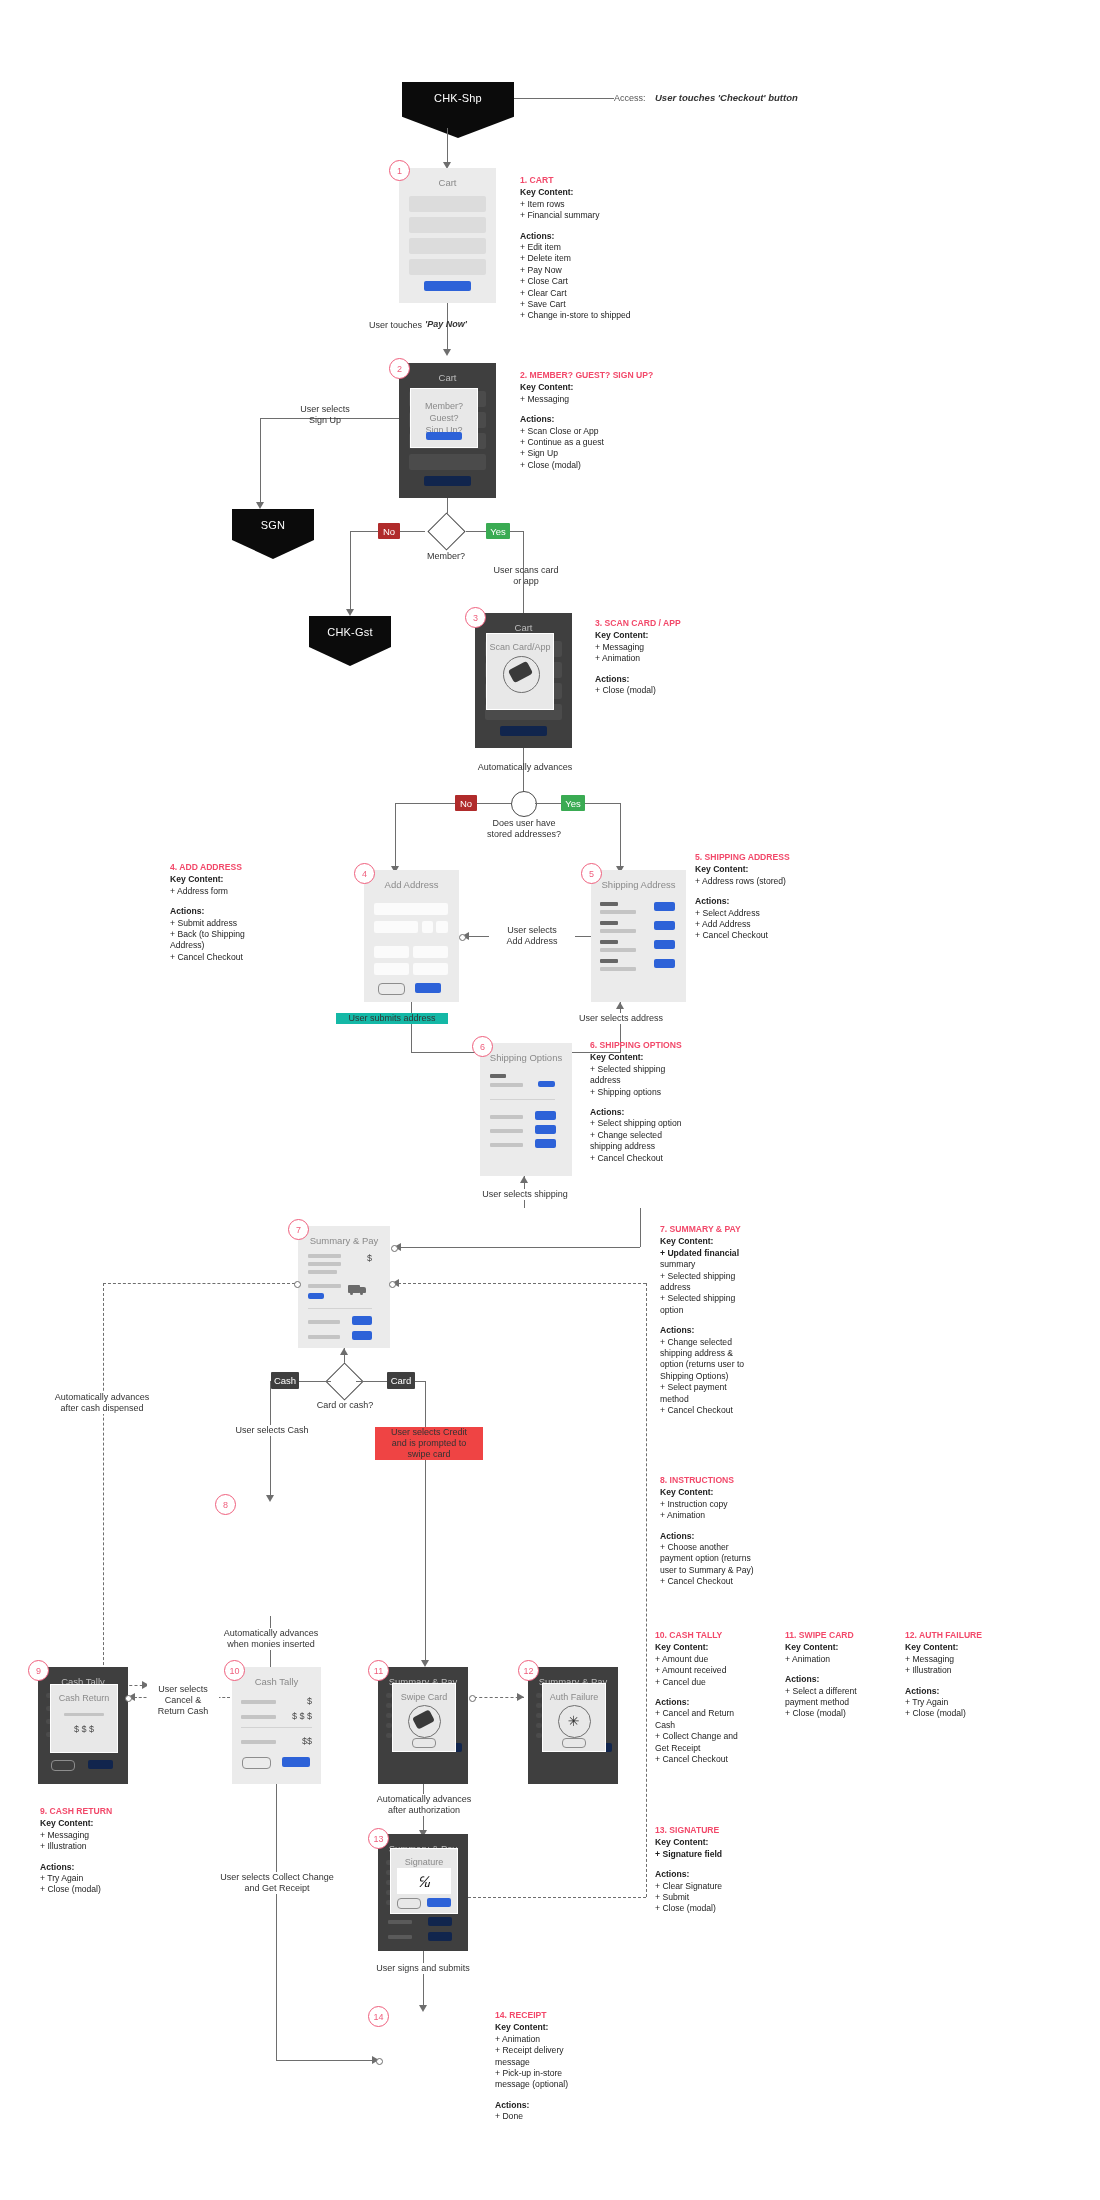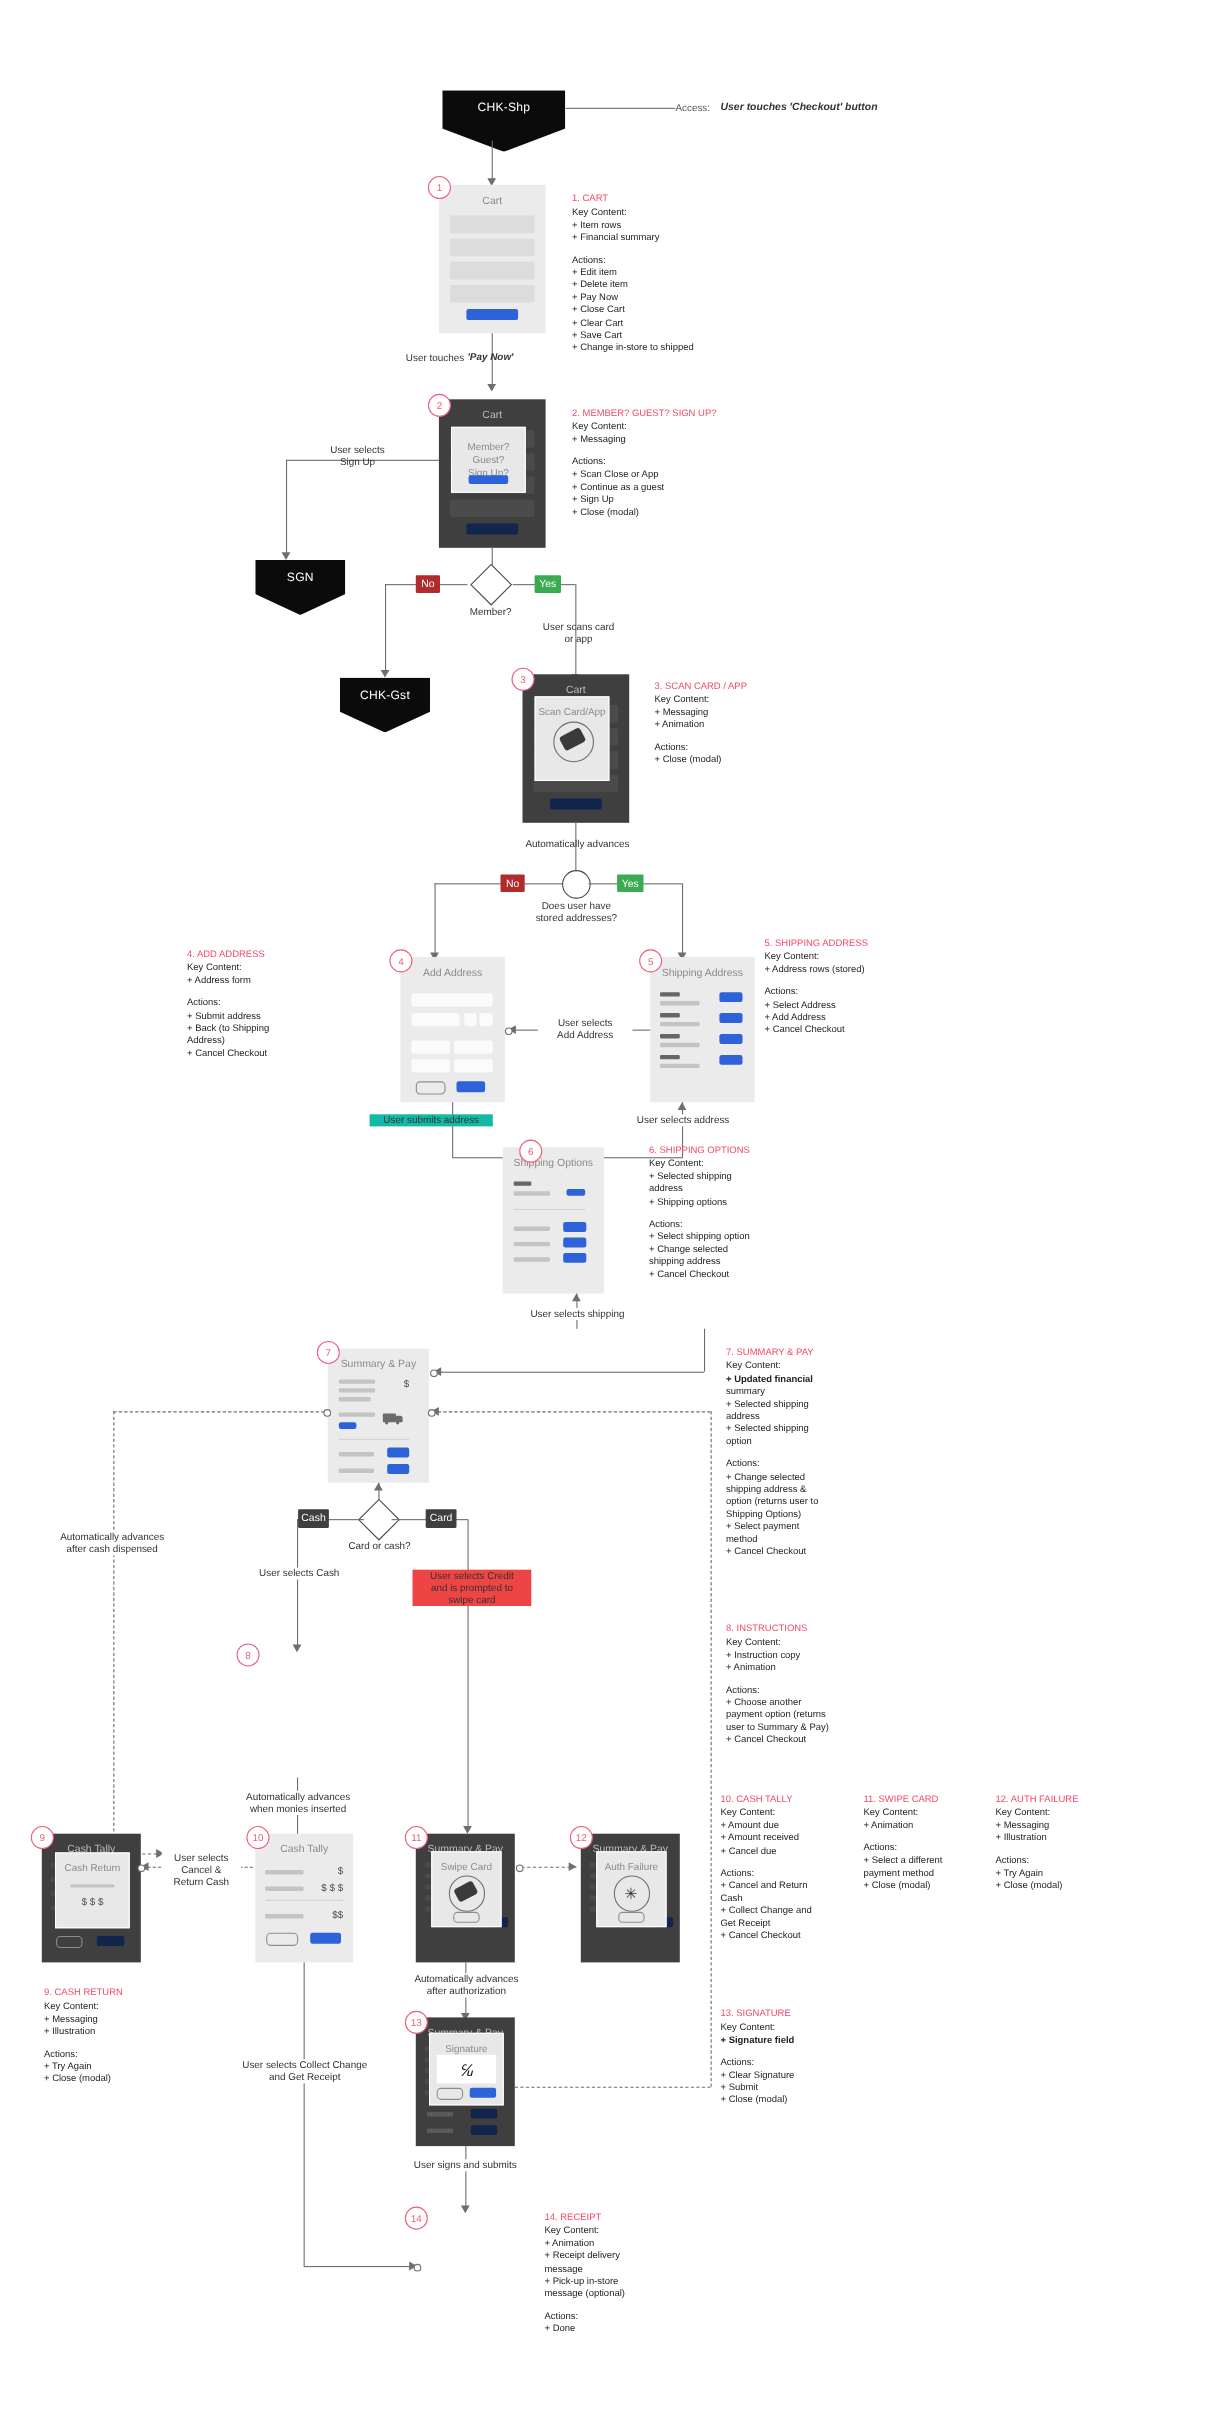--- a/index.html
+++ b/index.html
@@ -77,21 +77,21 @@
   .dollars{position:absolute;font-size:9px;color:#4a4a4a;text-align:right;}
   .ring{position:absolute;border:1.5px solid #6f6f6f;border-radius:50%;}
   .card-glyph{position:absolute;background:#3a3a3a;border-radius:3px;transform:rotate(-28deg);}
   .imgph{position:absolute;background:#d8d8d8;overflow:hidden;}
   .imgph .circ{position:absolute;background:#9b9b9b;border-radius:50%;}
   .imgph .hill{position:absolute;background:#9b9b9b;border-radius:50% 50% 0 0 / 100% 100% 0 0;}
 
   
   .anno{position:absolute;font-size:8.6px;line-height:11.4px;color:#1d1d1d;}
   .anno .ttl{color:#f2496a;margin-bottom:1px;}
-  .anno .hd{font-weight:normal;}
+  .anno .hd{font-weight:bold;}
   .anno .bold{font-weight:bold;}
   .anno .gap{height:9px;}
 </style>
 </head>
 <body>
 
 <div id="canvas">
 
   <div class="terminator abs" style="left:402px;top:82px;width:112px;height:46px;">
     <span>CHK-Shp</span>
@@ -291,21 +291,21 @@
   <div class="ln lnv abs" style="left:411px;top:1002px;height:50px;"></div>
   <div class="elabel abs" style="left:336px;top:1013px;width:112px;background:#14b8a6;">User submits address</div>
   <div class="ln lnv abs" style="left:620px;top:1002px;height:50px;"></div>
   <div class="arrow-u abs" style="left:616px;top:1002px;"></div>
   <div class="elabel abs" style="left:566px;top:1013px;width:110px;background:#fff;">User selects address</div>
   <div class="ln lnh abs" style="left:411px;top:1052px;width:210px;"></div>
   <div class="ln lnv abs" style="left:524px;top:1052px;height:18px;"></div>
   <div class="arrow-d abs" style="left:520px;top:1066px;"></div>
 
   <div class="bubble" style="left:472px;top:1036px;">6</div>
-  <div class="screen" style="left:457px;top:1043px;width:92px;height:133px;">
+  <div class="screen" style="left:480px;top:1043px;width:92px;height:133px;">
     <div class="scr-title">Shipping Options</div>
     <div class="line-dk" style="left:10px;top:31px;width:16px;height:4px;"></div>
     <div class="line-lt" style="left:10px;top:40px;width:33px;height:4px;"></div>
     <div class="btn-blue" style="left:58px;top:38px;width:17px;height:6px;"></div>
     <div class="hr" style="left:10px;top:56px;width:65px;"></div>
     <div class="line-lt" style="left:10px;top:72px;width:33px;height:4px;"></div>
     <div class="btn-blue" style="left:55px;top:68px;width:21px;height:9px;"></div>
     <div class="line-lt" style="left:10px;top:86px;width:33px;height:4px;"></div>
     <div class="btn-blue" style="left:55px;top:82px;width:21px;height:9px;"></div>
     <div class="line-lt" style="left:10px;top:100px;width:33px;height:4px;"></div>

